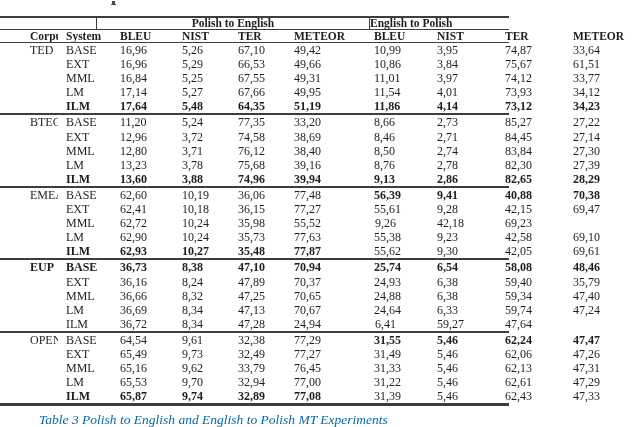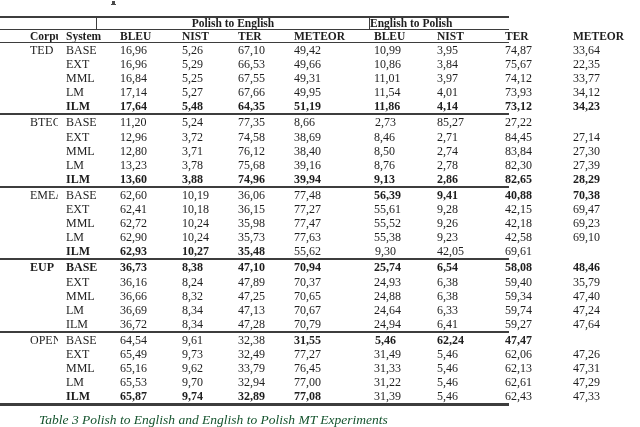--- a/index.html
+++ b/index.html
@@ -56,21 +56,21 @@
   .cell { padding-left:8px; white-space:nowrap; overflow:hidden; }
   .cell.c0 { padding-left:10px;margin-left:20px; }
   .cell.c3, .cell.c4 { padding-left:7px; }
   .cell.c5, .cell.c6 { padding-left:6px; }
   .cell.c7, .cell.c8, .cell.c9 { padding-left:7px; }
   .b { font-weight:bold; }
 
   .caption {
     position:absolute; left:39px; top:412px;
     font-style:italic; font-size:13.5px; white-space:nowrap;
-    color:#14532d;
+    color:#0369a1;
   }
 </style>
 </head>
 <body>
 
 <div class="top-fragment">
   <span class="mark"></span>
 </div>
 
 <div class="mt-table">
@@ -108,21 +108,21 @@
         <div class="grid-row row">
           <div class="cell c0"></div>
           <div class="cell c1">EXT</div>
           <div class="cell c2">16,96</div>
           <div class="cell c3">5,29</div>
           <div class="cell c4">66,53</div>
           <div class="cell c5">49,66</div>
           <div class="cell c6">10,86</div>
           <div class="cell c7">3,84</div>
           <div class="cell c8">75,67</div>
-          <div class="cell c9">22,35</div>
+          <div class="cell c9">61,51</div>
         </div>
         <div class="grid-row row">
           <div class="cell c0"></div>
           <div class="cell c1">MML</div>
           <div class="cell c2">16,84</div>
           <div class="cell c3">5,25</div>
           <div class="cell c4">67,55</div>
           <div class="cell c5">49,31</div>
           <div class="cell c6">11,01</div>
           <div class="cell c7">3,97</div>
@@ -154,20 +154,21 @@
           <div class="cell c9 b">34,23</div>
         </div>
       </div>
       <div class="group">
         <div class="grid-row row">
           <div class="cell c0">BTEC</div>
           <div class="cell c1">BASE</div>
           <div class="cell c2">11,20</div>
           <div class="cell c3">5,24</div>
           <div class="cell c4">77,35</div>
+          <div class="cell c5">33,20</div>
           <div class="cell c6">8,66</div>
           <div class="cell c7">2,73</div>
           <div class="cell c8">85,27</div>
           <div class="cell c9">27,22</div>
         </div>
         <div class="grid-row row">
           <div class="cell c0"></div>
           <div class="cell c1">EXT</div>
           <div class="cell c2">12,96</div>
           <div class="cell c3">3,72</div>
@@ -239,21 +240,20 @@
           <div class="cell c7">9,28</div>
           <div class="cell c8">42,15</div>
           <div class="cell c9">69,47</div>
         </div>
         <div class="grid-row row">
           <div class="cell c0"></div>
           <div class="cell c1">MML</div>
           <div class="cell c2">62,72</div>
           <div class="cell c3">10,24</div>
           <div class="cell c4">35,98</div>
-          <div class="cell c5">77,47</div>
           <div class="cell c6">55,52</div>
           <div class="cell c7">9,26</div>
           <div class="cell c8">42,18</div>
           <div class="cell c9">69,23</div>
         </div>
         <div class="grid-row row">
           <div class="cell c0"></div>
           <div class="cell c1">LM</div>
           <div class="cell c2">62,90</div>
           <div class="cell c3">10,24</div>
@@ -263,20 +263,21 @@
           <div class="cell c7">9,23</div>
           <div class="cell c8">42,58</div>
           <div class="cell c9">69,10</div>
         </div>
         <div class="grid-row row">
           <div class="cell c0"></div>
           <div class="cell c1 b">ILM</div>
           <div class="cell c2 b">62,93</div>
           <div class="cell c3 b">10,27</div>
           <div class="cell c4 b">35,48</div>
+          <div class="cell c5 b">77,87</div>
           <div class="cell c6">55,62</div>
           <div class="cell c7">9,30</div>
           <div class="cell c8">42,05</div>
           <div class="cell c9">69,61</div>
         </div>
       </div>
       <div class="group">
         <div class="grid-row row">
           <div class="cell c0 b">EUP</div>
           <div class="cell c1 b">BASE</div>
@@ -324,34 +325,34 @@
           <div class="cell c7">6,33</div>
           <div class="cell c8">59,74</div>
           <div class="cell c9">47,24</div>
         </div>
         <div class="grid-row row">
           <div class="cell c0"></div>
           <div class="cell c1">ILM</div>
           <div class="cell c2">36,72</div>
           <div class="cell c3">8,34</div>
           <div class="cell c4">47,28</div>
-          <div class="cell c5">70,79</div>
           <div class="cell c6">24,94</div>
           <div class="cell c7">6,41</div>
           <div class="cell c8">59,27</div>
           <div class="cell c9">47,64</div>
         </div>
       </div>
       <div class="group">
         <div class="grid-row row">
           <div class="cell c0">OPEN</div>
           <div class="cell c1">BASE</div>
           <div class="cell c2">64,54</div>
           <div class="cell c3">9,61</div>
           <div class="cell c4">32,38</div>
+          <div class="cell c5">77,29</div>
           <div class="cell c6 b">31,55</div>
           <div class="cell c7 b">5,46</div>
           <div class="cell c8 b">62,24</div>
           <div class="cell c9 b">47,47</div>
         </div>
         <div class="grid-row row">
           <div class="cell c0"></div>
           <div class="cell c1">EXT</div>
           <div class="cell c2">65,49</div>
           <div class="cell c3">9,73</div>

